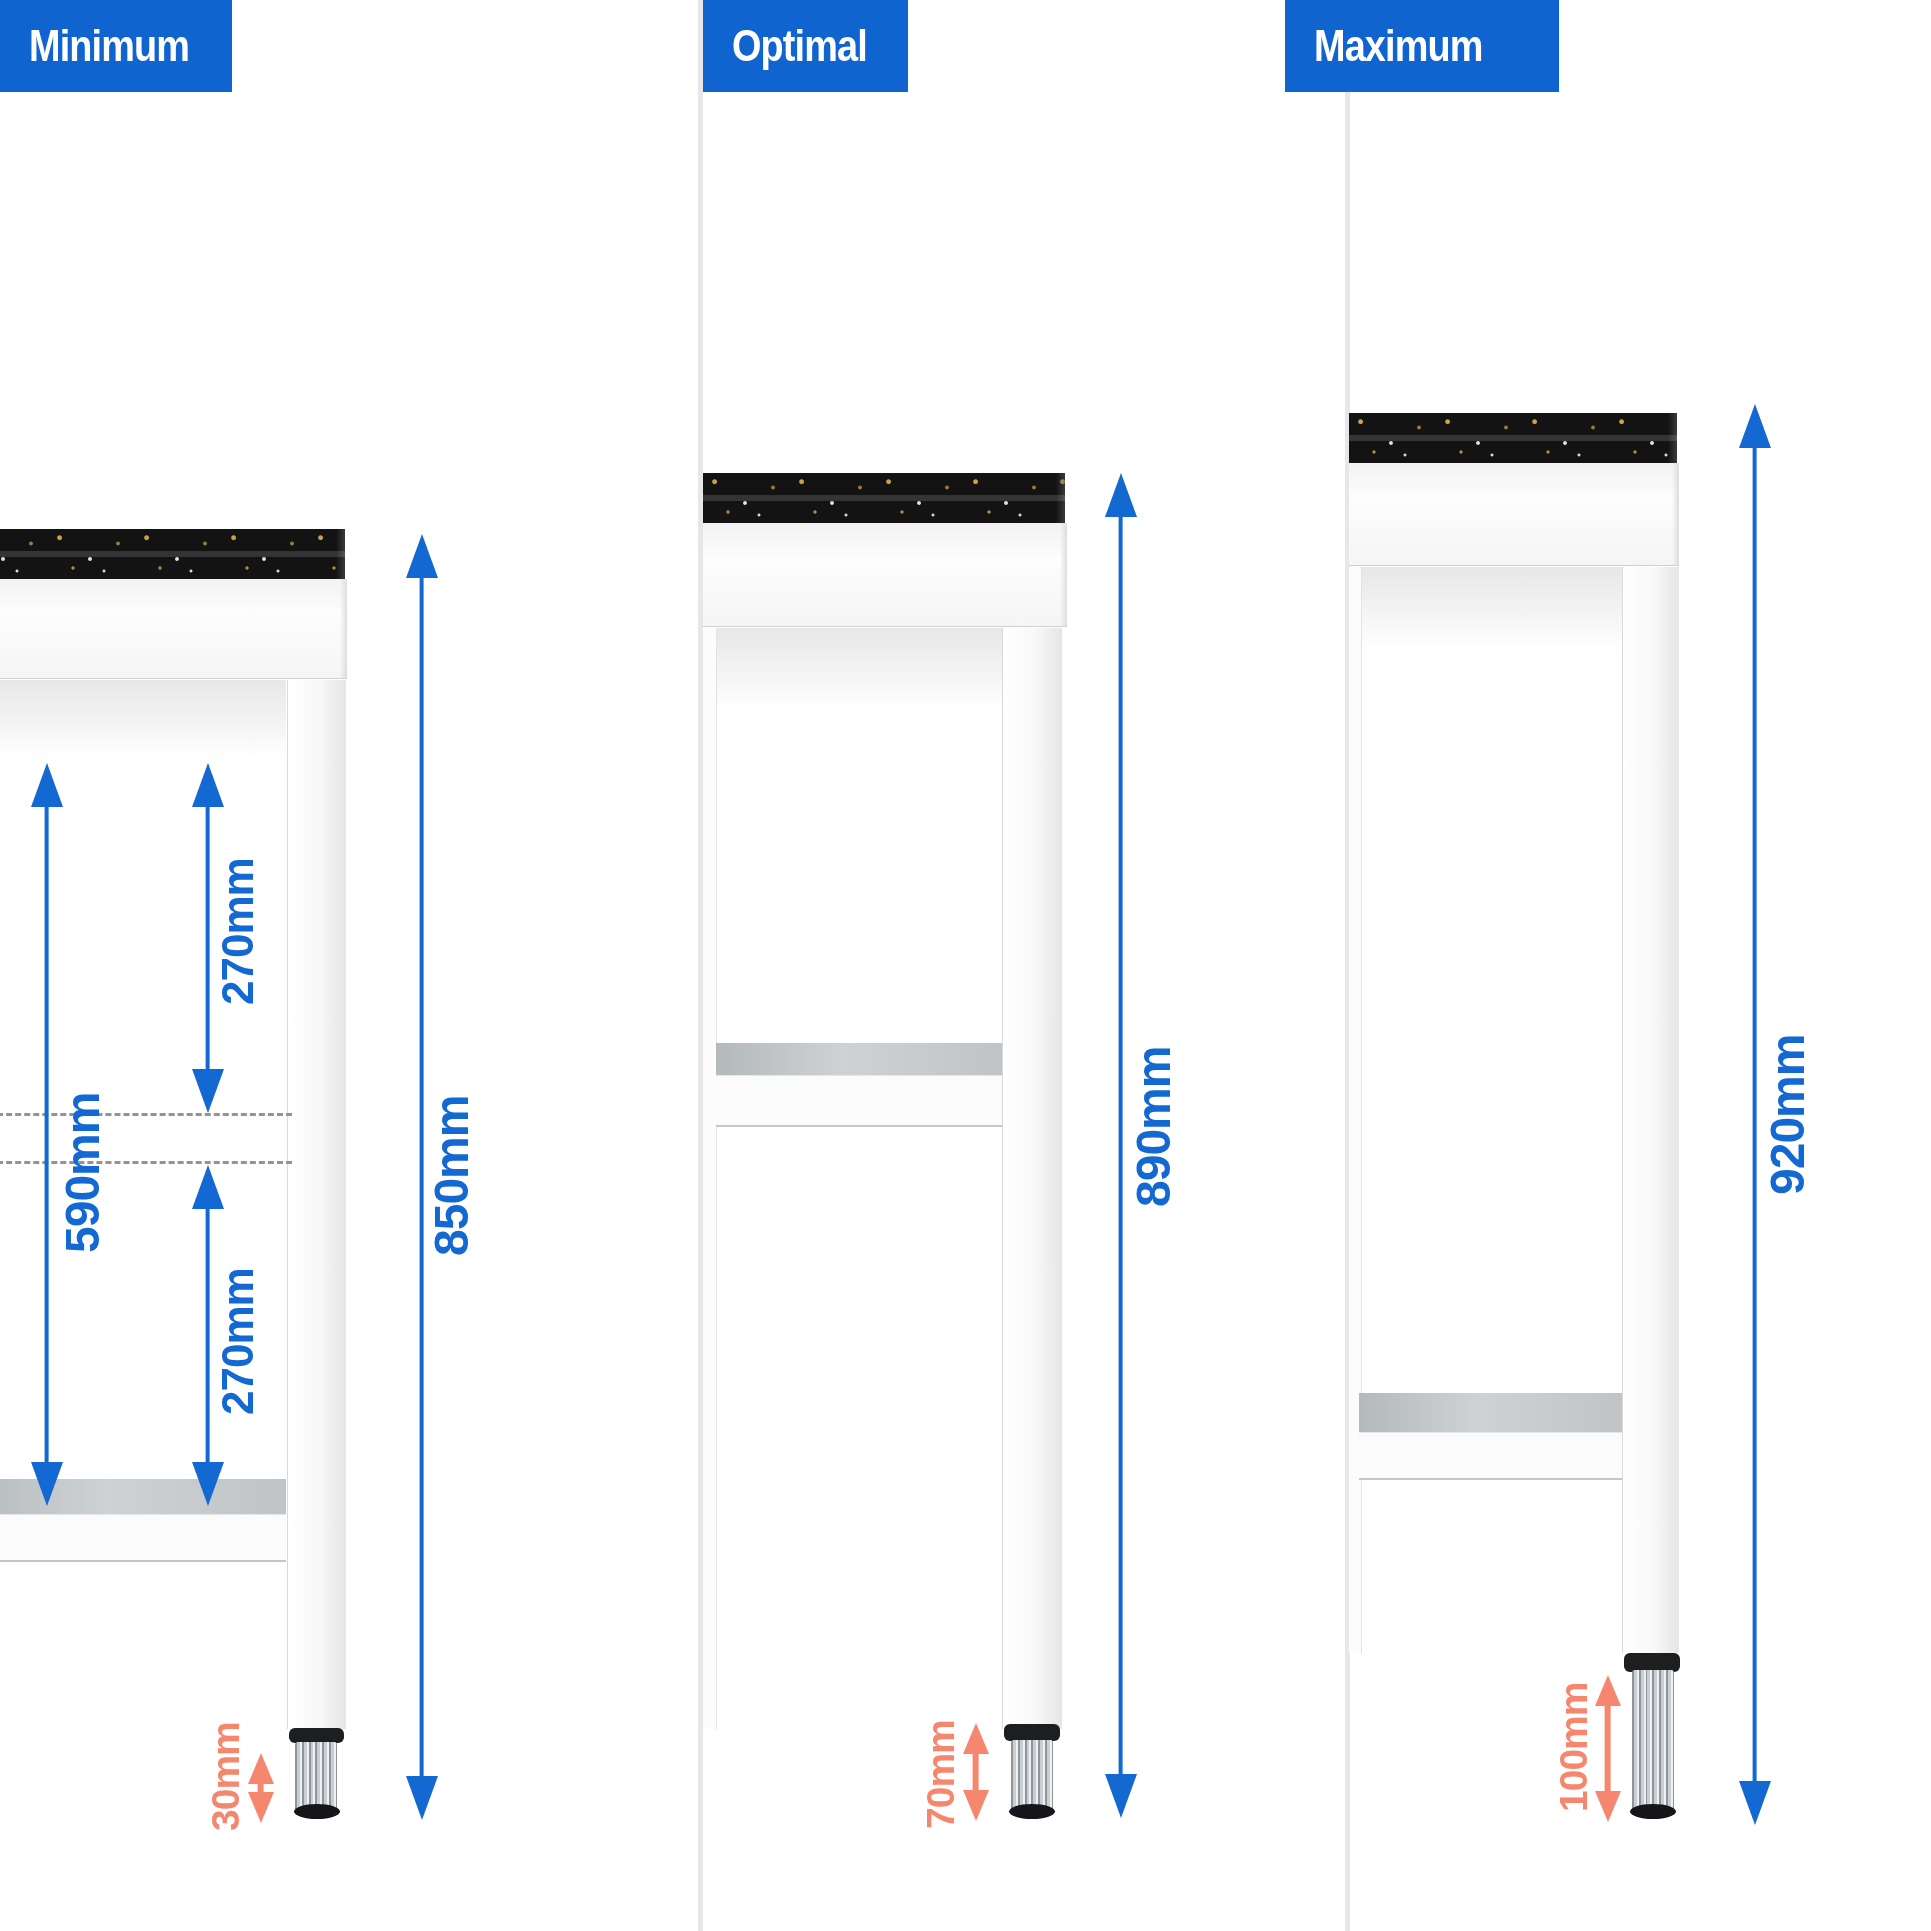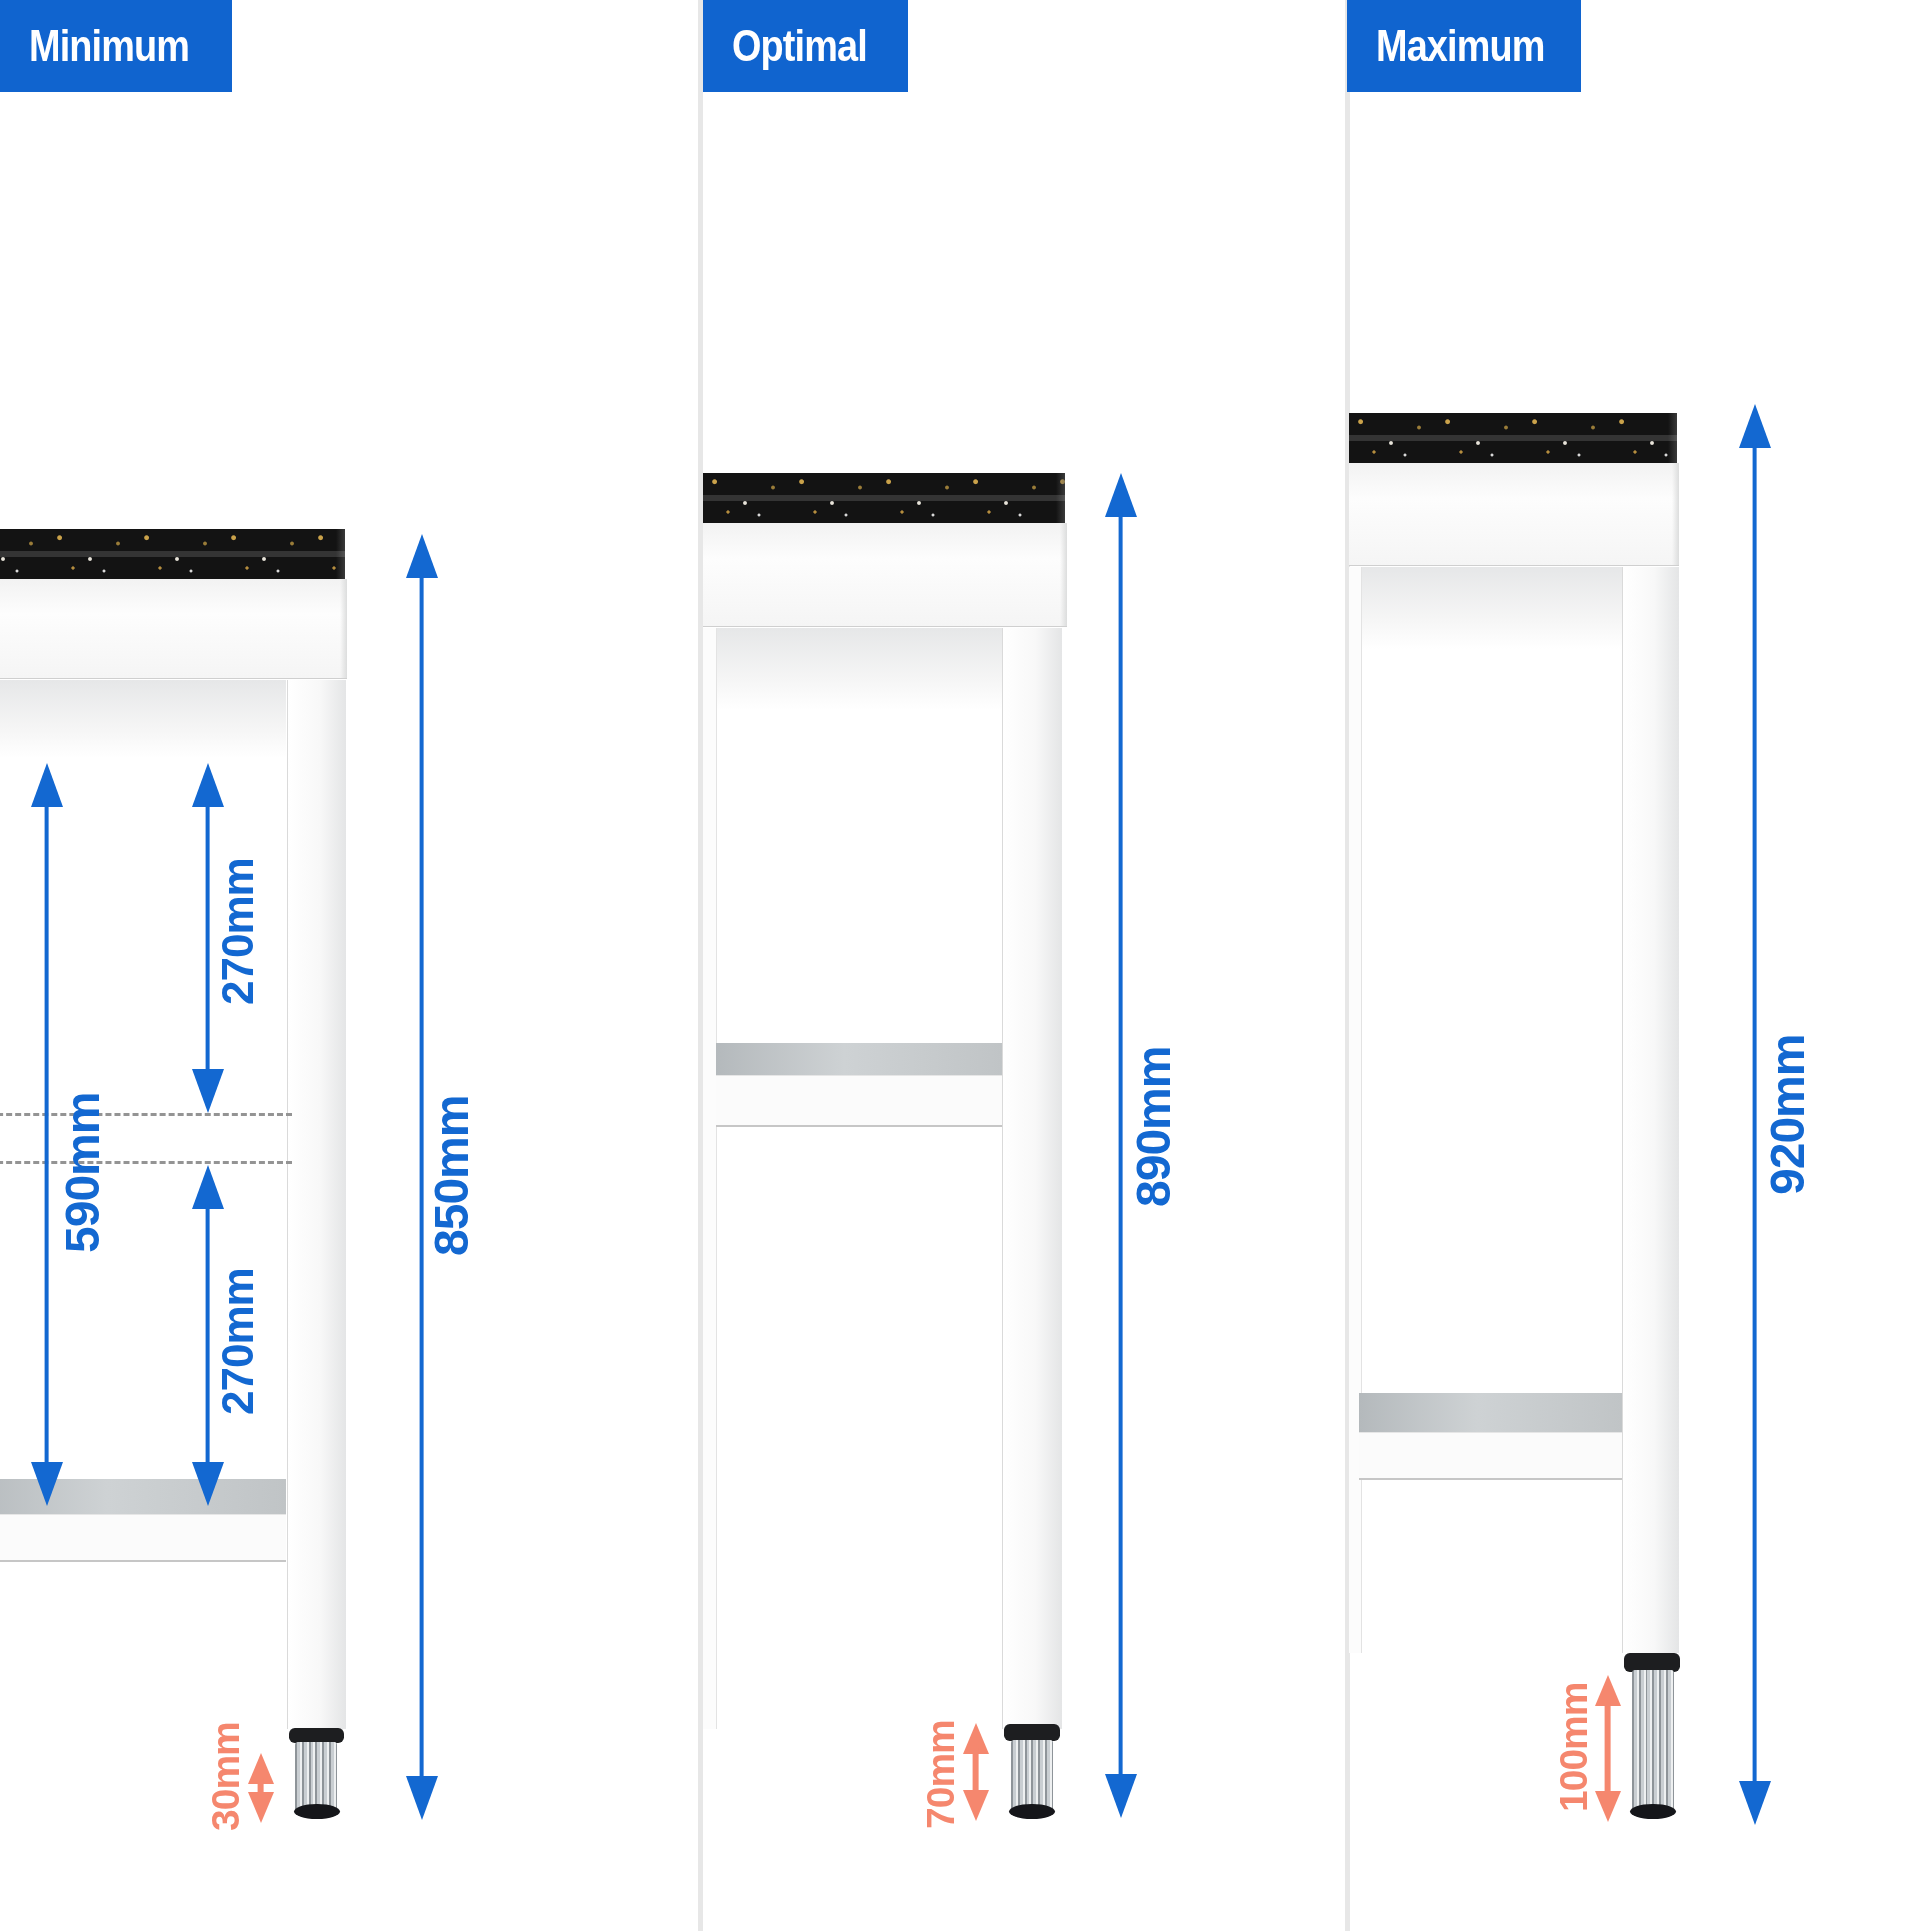--- a/index.html
+++ b/index.html
@@ -21,21 +21,21 @@
   .hdr{
     position:absolute;top:0;height:92px;background:#1064cf;color:#ffffff;
     display:flex;align-items:center;padding:0 29px;box-sizing:border-box;
   }
   .hdr span{
     font-size:44px;font-weight:bold;letter-spacing:-1px;white-space:nowrap;
     display:inline-block;transform:scaleX(.86);transform-origin:left center;
   }
   .hdr.h1{left:0;width:232px;}
   .hdr.h2{left:703px;width:205px;}
-  .hdr.h3{left:1347px;width:234px;}
+  .hdr.h3{left:1285px;width:274px;}
 
   
   .black-top{
     position:absolute;background-color:#131313;
     background-image:
       radial-gradient(circle at 11.6px 8.7px,  #caa24a 0 1.9px, transparent 2.9px),
       radial-gradient(circle at 42px 30px, #e8e4da 0 1.4px, transparent 2.4px),
       radial-gradient(circle at 70px 14.5px, #9a7c38 0 1.4px, transparent 2.4px),
       radial-gradient(circle at 56px 42px, #d9d9d9 0 1px, transparent 1.9px),
       radial-gradient(circle at 25px 39px, #b58d3e 0 1.2px, transparent 2.1px);

